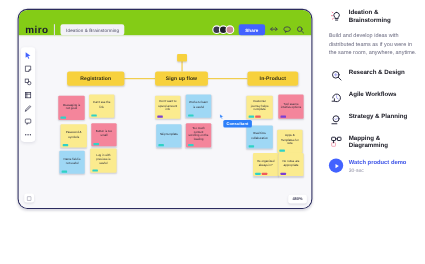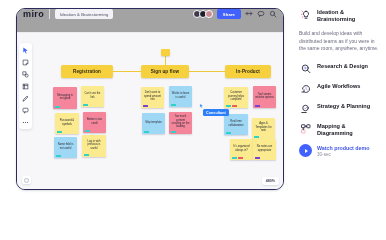--- a/index.html
+++ b/index.html
@@ -28,23 +28,23 @@
   }
   .window::after{
     content:"";
     position:absolute; left:2px; top:4px; bottom:-4px; width:3px;
     background:#2b2b5e; border-radius:3px; z-index:-1;
   }
 
   
   .app-header {
     position: absolute; left: 0; top: 0; right: 0; height: 24px;
-    background: #a3a3a3;
+    background: #84cc16;
     border-bottom: 1px solid #ececf2;
-    display: flex; align-items: flex-start;
+    display: flex; align-items: flex-end;
     padding: 0 6px;
   }
   .logo {
     font-size: 9px; font-weight: 700; color: #1a1a2e;
     letter-spacing: .4px; padding-right: 5px;
   }
   .logo-divider { width:1px; height:10px; background:#dedee6; }
   .board-name {
     margin-left: 5px;
     font-size: 4.2px; color: #4a4a63;

